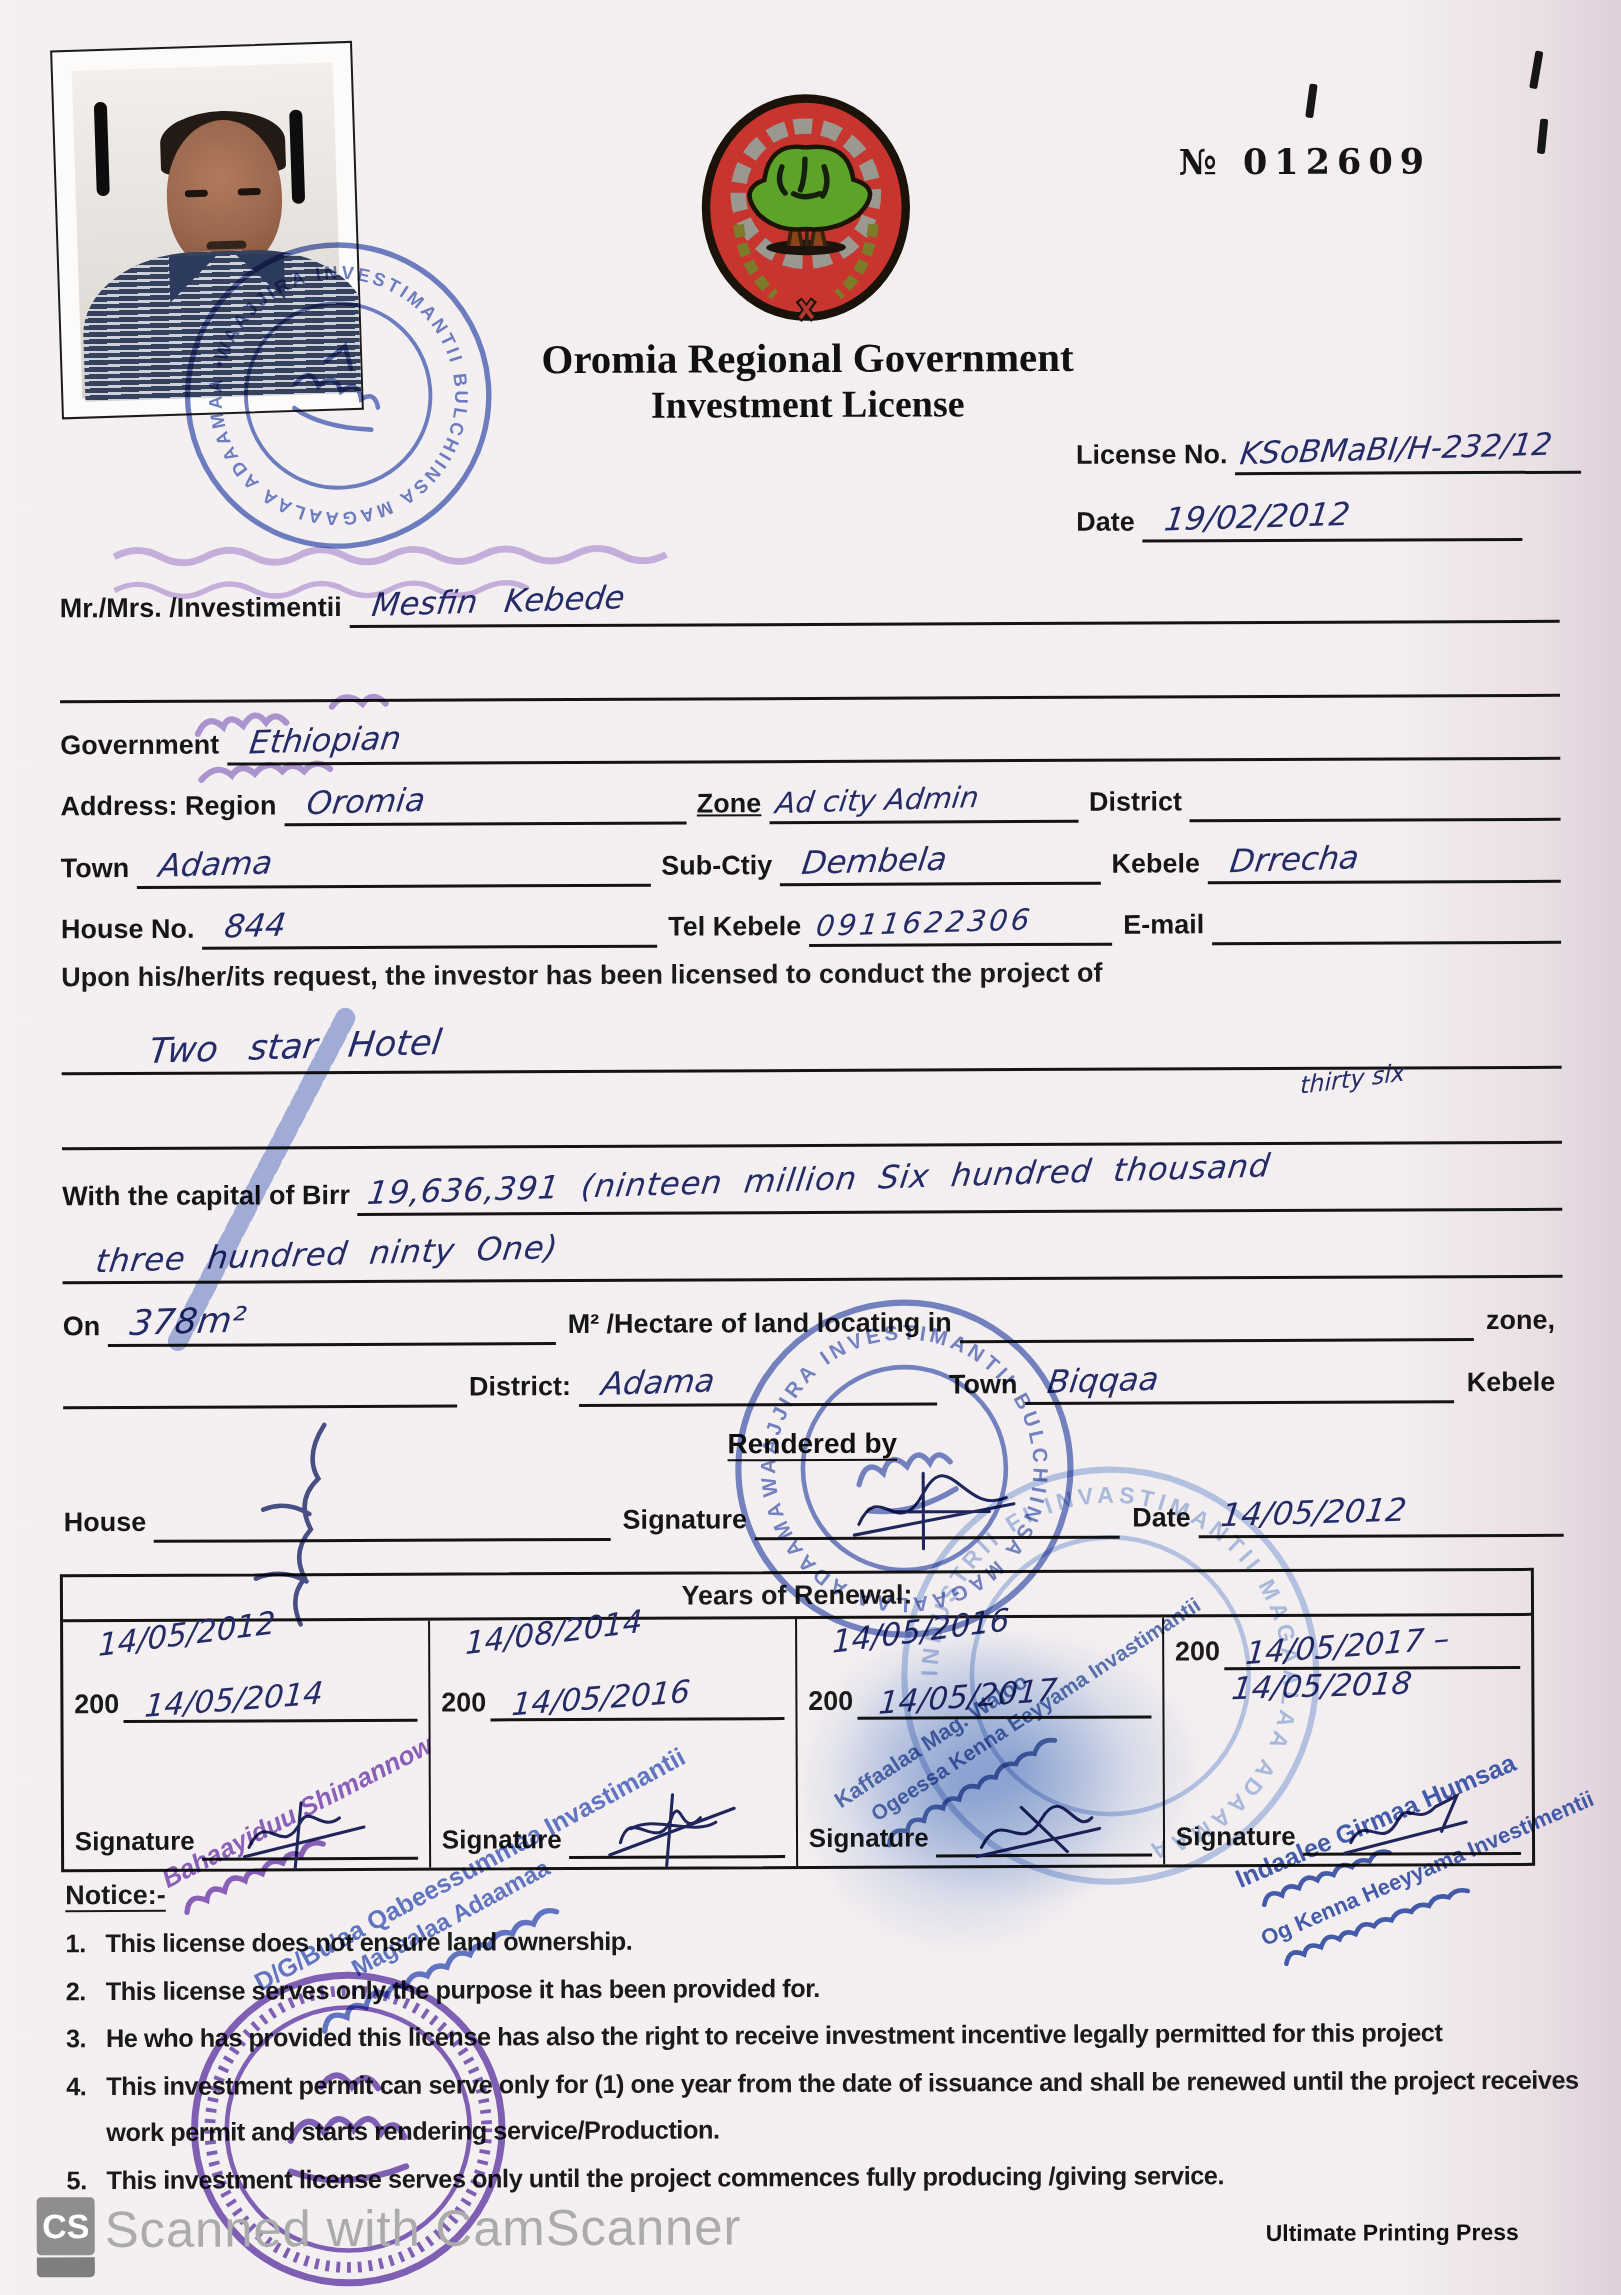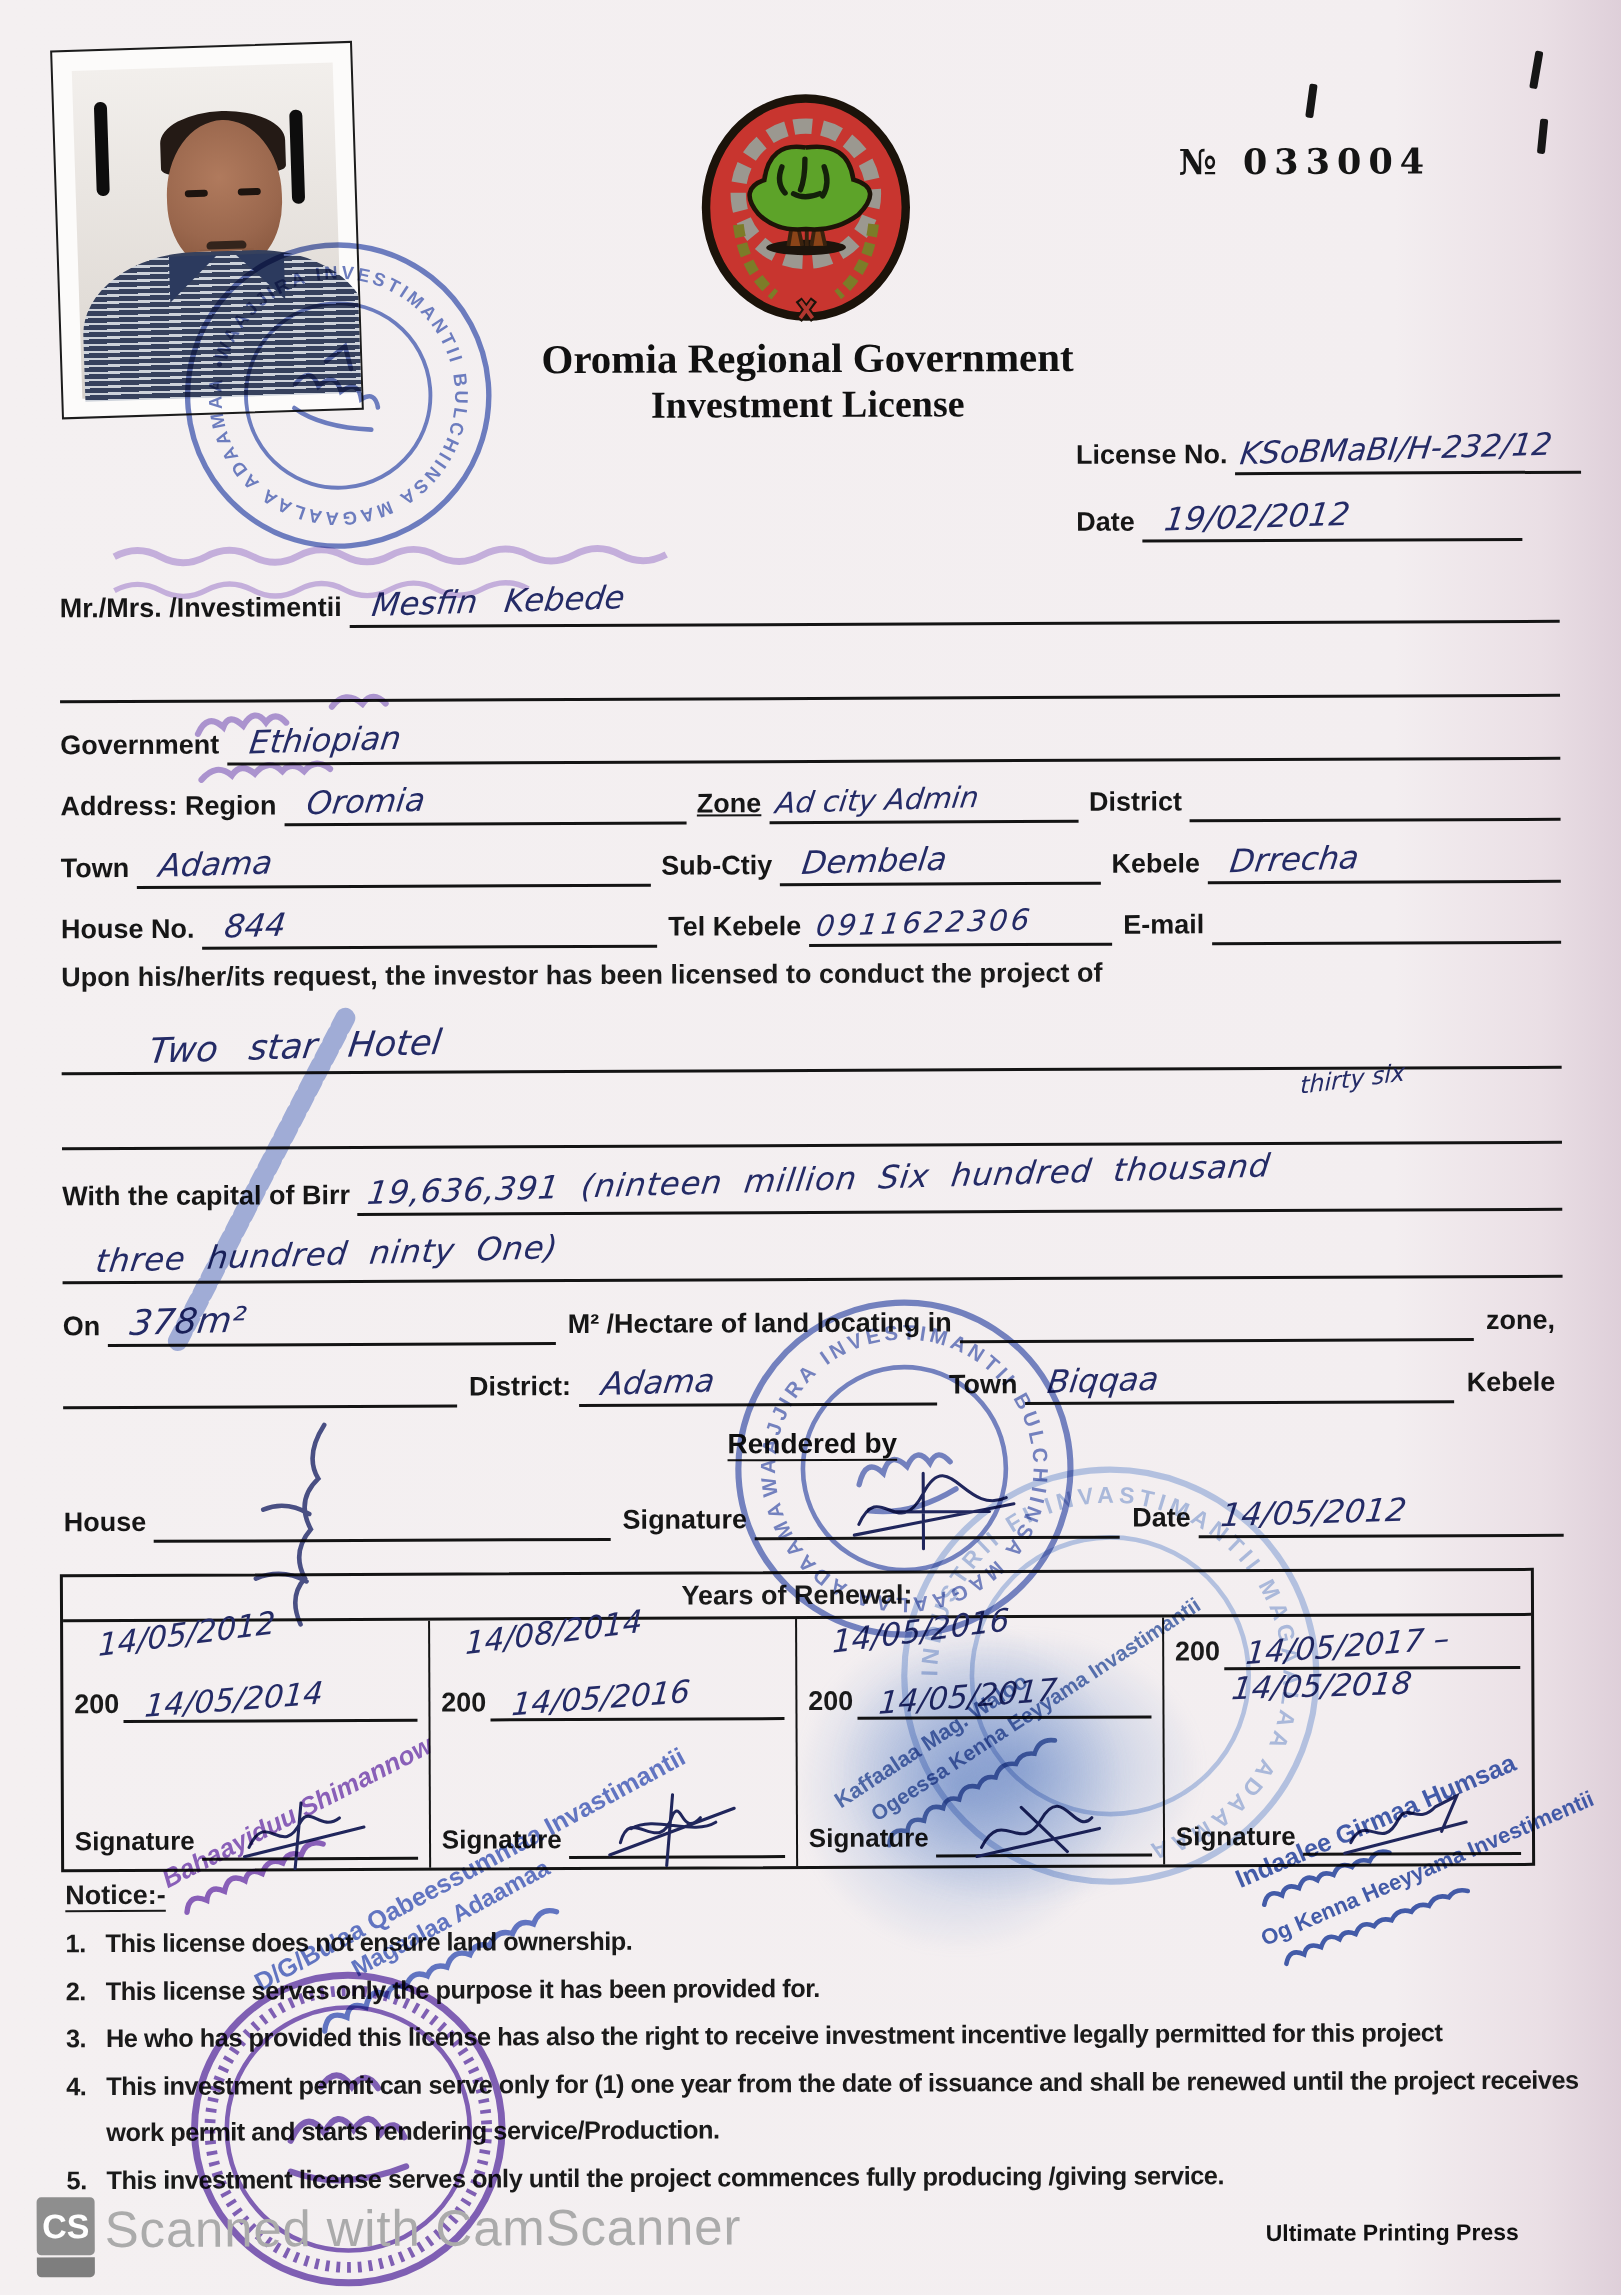--- a/index.html
+++ b/index.html
@@ -112,21 +112,21 @@
     <ellipse cx="151" cy="210" rx="52" ry="10" fill="#1c140c"></ellipse>
     <path d="M128,208 L136,160 L146,208 M152,160 L152,208 M158,208 L166,160 L176,208" fill="#8a4418" stroke="#3a220e" stroke-width="5"></path>
     <path d="M151,80 q55,-8 62,42 q40,12 6,46 q-30,22 -68,18 q-38,4 -62,-20 q-26,-32 8,-44 q7,-50 54,-42" fill="#5da329" stroke="#1d1408" stroke-width="6"></path>
     <path d="M120,105 q-8,20 4,34 M150,95 q0,26 -6,40 M175,105 q8,22 -2,38 M135,140 q14,8 34,0" fill="none" stroke="#14200a" stroke-width="7" stroke-linecap="round"></path>
     <path d="M141,278 l20,26 M161,278 l-20,26" stroke="#1b130a" stroke-width="10"></path>
     <path d="M143,280 l16,22 M159,280 l-16,22" stroke="#b2372f" stroke-width="5"></path>
   </svg>
 
   <div class="serial" style="left:1183px;top:143px;">
     <span>№</span>
-    <span>033004</span>
+    <span>012609</span>
   </div>
   <div class="stray" style="left:1312px;top:86px;width:7.7px;height:34px;transform:rotate(8deg);"></div>
   <div class="stray" style="left:1537px;top:54px;width:7.7px;height:38px;transform:rotate(10deg);"></div>
   <div class="stray" style="left:1543px;top:122px;width:7.7px;height:35px;transform:rotate(6deg);"></div>
 
   <div class="title" style="top:334px;font-size:41px;">Oromia Regional Government</div>
   <div class="title" style="top:382px;font-size:38px;">Investment License</div>
 
   <div class="row" style="left:1079px;top:422px;width:505px;">
     <span class="lbl">License No.</span>

